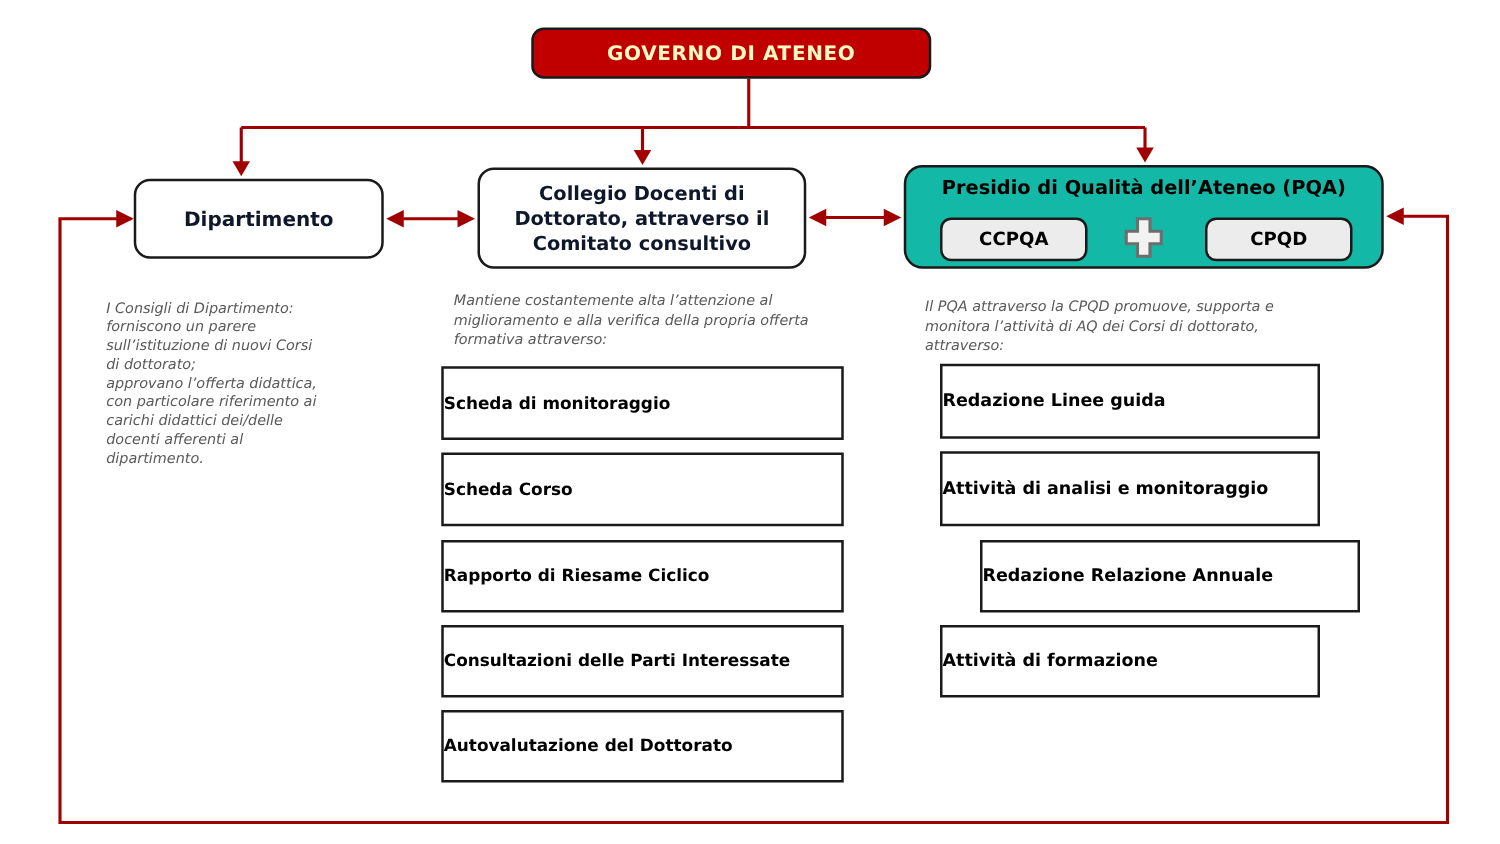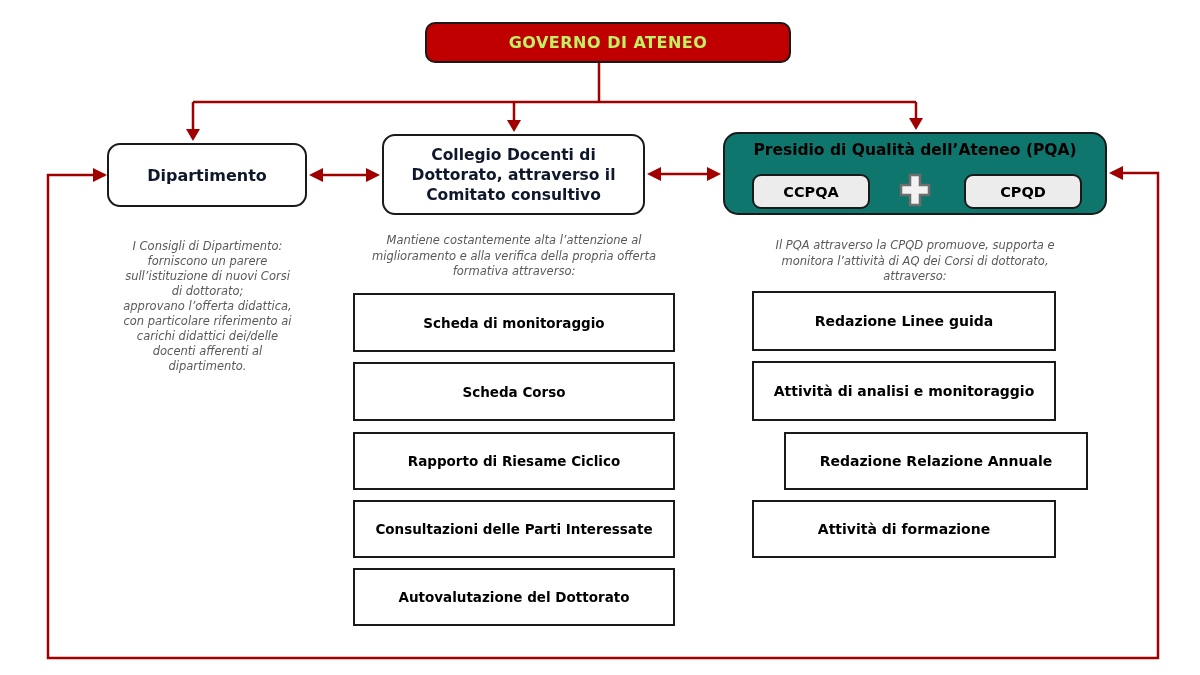--- a/index.html
+++ b/index.html
@@ -5,54 +5,54 @@
   html,body{margin:0;padding:0;background:#ffffff;}
   #stage{
     position:relative;width:1200px;height:675px;background:#ffffff;overflow:hidden;
     font-family:"DejaVu Sans","Liberation Sans",sans-serif;
   }
   #stage *{box-sizing:border-box;}
   .abs{position:absolute;}
   svg.connectors{position:absolute;left:0;top:0;width:1200px;height:675px;pointer-events:none;}
 
   .top-box{
-    left:425px;top:22px;width:366px;height:41px;
+    left:425px;top:22px;width:320px;height:41px;
     background:#C00000;border:2.5px solid #1a1a1a;border-radius:10px;
     display:flex;align-items:center;justify-content:center;
-    color:#bef264;font-weight:bold;font-size:16px;letter-spacing:.5px;
+    color:#fef9c3;font-weight:bold;font-size:16px;letter-spacing:.5px;
   }
   .round-box{
     background:#ffffff;border:2.5px solid #1a1a1a;border-radius:13px;
     display:flex;align-items:center;justify-content:center;
     color:#0f172a;font-weight:bold;text-align:center;
   }
   .dept-box{left:107px;top:143px;width:200px;height:64px;font-size:16px;}
   .collegio-box{left:382px;top:134px;width:263px;height:81px;font-size:15.5px;line-height:20px;white-space:pre-line;}
-  .pqa-box{left:723px;top:132px;width:384px;height:83px;background:#0f766e;border:2.5px solid #1a1a1a;border-radius:15px;}
+  .pqa-box{left:723px;top:132px;width:384px;height:83px;background:#14b8a6;border:2.5px solid #1a1a1a;border-radius:15px;}
   .pqa-title{left:0;top:7px;width:100%;text-align:center;font-weight:bold;font-size:15.5px;color:#000;}
   .gray-chip{
     background:#ececec;border:2px solid #1a1a1a;border-radius:9px;
     display:flex;align-items:center;justify-content:center;
     font-weight:bold;font-size:14.5px;color:#000;
   }
   .ccpqa{left:27px;top:40px;width:118px;height:35px;}
   .cpqd{left:239px;top:40px;width:118px;height:35px;}
   .plus-wrap{left:174px;top:39px;width:32px;height:34px;}
 
   .desc{
     color:#595959;font-style:italic;font-size:11.5px;line-height:15px;
-    text-align:center;white-space:pre-line;
+    white-space:pre-line;
   }
   .dept-desc{left:85px;top:239px;width:245px;}
   .collegio-desc{left:363px;top:233px;width:302px;line-height:15.5px;}
   .pqa-desc{left:740px;top:238px;width:350px;line-height:15.5px;}
 
   .list-box{
     background:#ffffff;border:2px solid #1a1a1a;
-    display:flex;align-items:center;justify-content:center;
+    display:flex;align-items:center;justify-content:flex-start;
     font-weight:bold;color:#000;text-align:center;
   }
   .mid{left:353px;width:322px;font-size:13.5px;}
   .rgt{left:752px;width:304px;font-size:14px;}
   .m1{top:293px;height:59px;} .m2{top:362px;height:59px;} .m3{top:432px;height:58px;}
   .m4{top:500px;height:58px;} .m5{top:568px;height:58px;}
   .r1{top:291px;height:60px;} .r2{top:361px;height:60px;} .r3{top:432px;height:58px;margin-left:32px;}
   .r4{top:500px;height:58px;}
 </style>
 </head>

